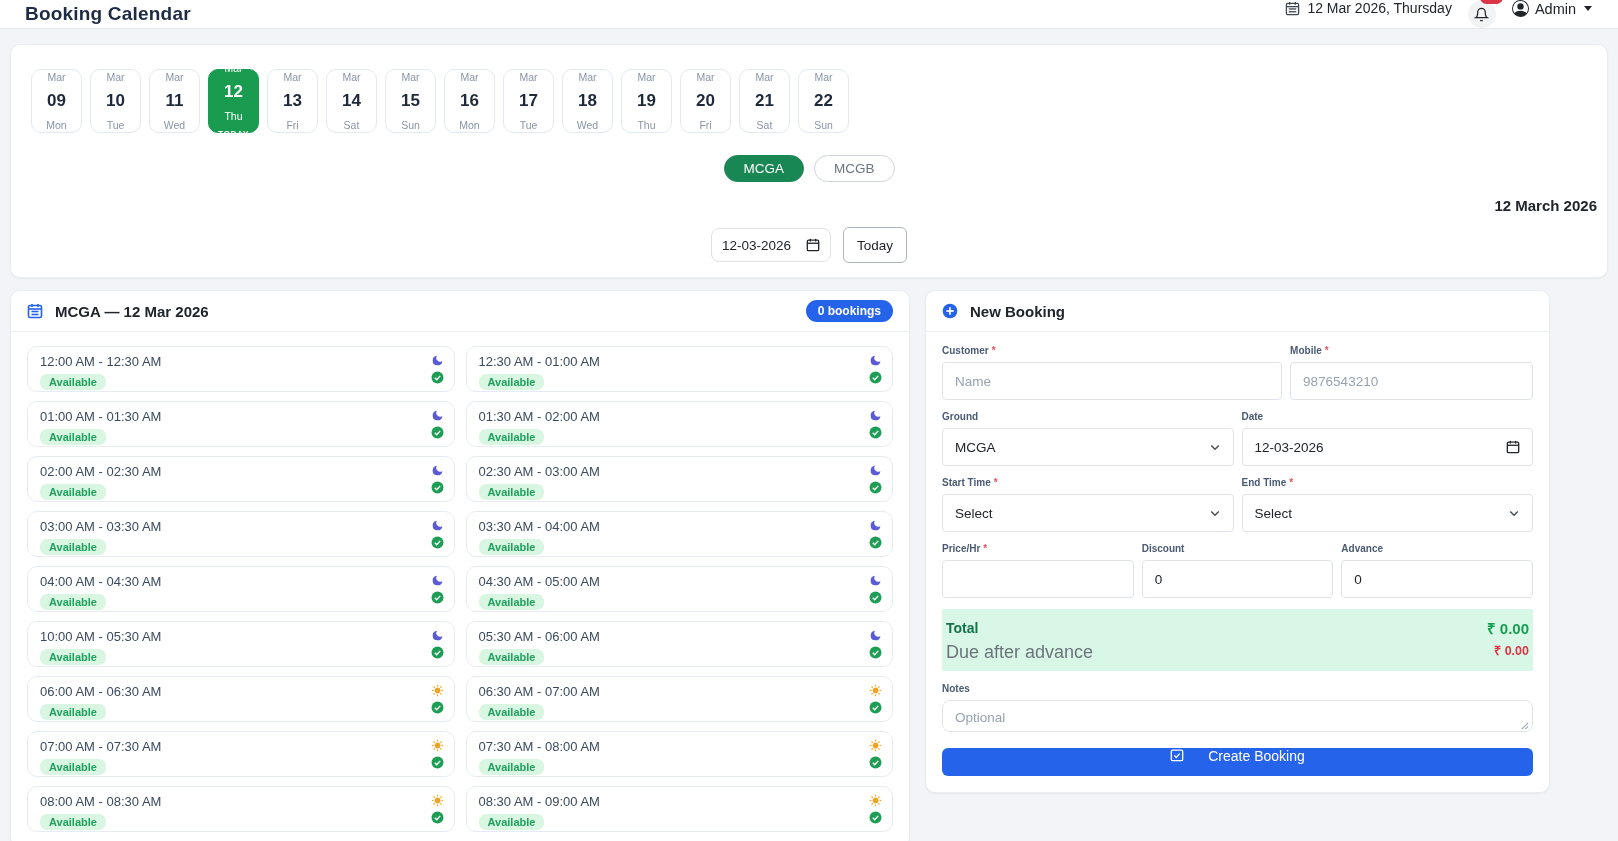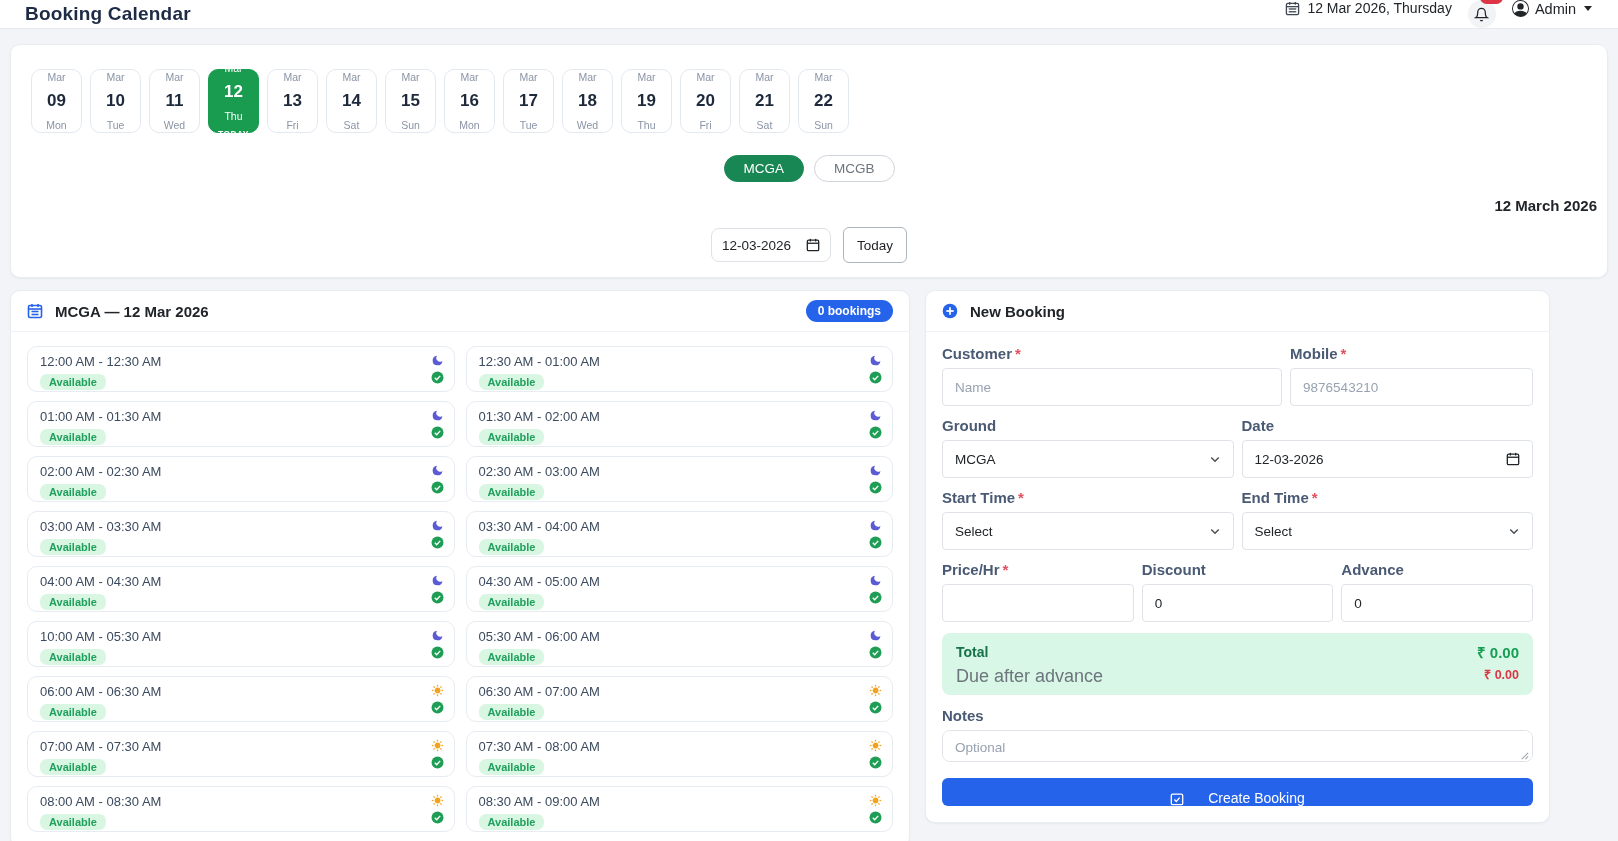--- a/index.html
+++ b/index.html
@@ -87,51 +87,51 @@
     display:inline-block; margin-top:5px; font-size:11px; font-weight:bold;
     color:#1fa05c; background:#d9f6e3; padding:2px 9px; border-radius:7px;
   }
   .slot-period-icon { position:absolute; right:10px; top:7px; width:13px; height:13px; }
   .slot-check-icon { position:absolute; right:10px; bottom:7px; width:13px; height:13px; }
   
   .form-body { padding:13px 16px 16px; }
   .frow { display:flex; gap:8px; margin-bottom:11px; }
   .fcol { display:flex; flex-direction:column; flex:1; }
   .fcol.wide { flex:1.4; }
-  .flabel { font-size:15px; color:#4a5a74; font-weight:bold; margin-bottom:6px; }
+  .flabel { font-size:10px; color:#4a5a74; font-weight:bold; margin-bottom:6px; }
   .star { color:#e05260; margin-left:3px; font-weight:bold; }
   .finput, .fselect, .fdate {
     height:38px; width:100%; border:1px solid #dfe3e8; border-radius:4px;
     padding:0 12px; font-size:13.5px; color:#212529; background:#fff;
     font-family:"Liberation Sans",sans-serif; outline:none;
   }
   .finput::placeholder { color:#98a2b0; }
   .fselect, .fdate {
     display:flex; align-items:center; justify-content:space-between; cursor:pointer;
   }
   .fselect .sel-value { color:#212529; }
-  .total-box { background:#d9f7e6; border-radius:8px; padding:9px 14px 8px; margin:1px 0 12px; }
+  .total-box { background:#d9f7e6; border-radius:0; padding:9px 4px 8px; margin:1px 0 12px; }
   .total-line { display:flex; justify-content:space-between; align-items:center; }
   .total-label { font-size:14px; font-weight:bold; color:#157347; }
   .total-amount { font-size:15px; font-weight:bold; color:#169e52; }
   .due-line { display:flex; justify-content:space-between; margin-top:4px; }
   .due-label { font-size:18px; color:#6c757d; }
   .due-amount { font-size:12.5px; color:#dc3545; font-weight:bold; }
   .notes-area {
     width:100%; height:32px; border:1px solid #dfe3e8; border-radius:8px;
     padding:9px 12px; font-size:13.5px; resize:none; color:#212529;
     font-family:"Liberation Sans",sans-serif; outline:none; position:relative;
   }
   .notes-area::placeholder { color:#98a2b0; }
   .notes-wrap { position:relative; }
   .notes-grip { position:absolute; right:4px; bottom:6px; }
   .submit-btn {
     margin-top:12px; width:100%; height:28px; background:#2563eb; border:none;
     border-radius:6px; color:#fff; font-size:14px; cursor:pointer;
-    display:flex; align-items:flex-end; justify-content:center; gap:24px;
+    display:flex; align-items:flex-start; justify-content:center; gap:24px;
     font-family:"Liberation Sans",sans-serif;
   }
   svg { display:block; }
 </style>
 </head>
 <body>
 
 <div class="topbar">
   <div class="topbar-title">Booking Calendar</div>
   <div class="topbar-right">

